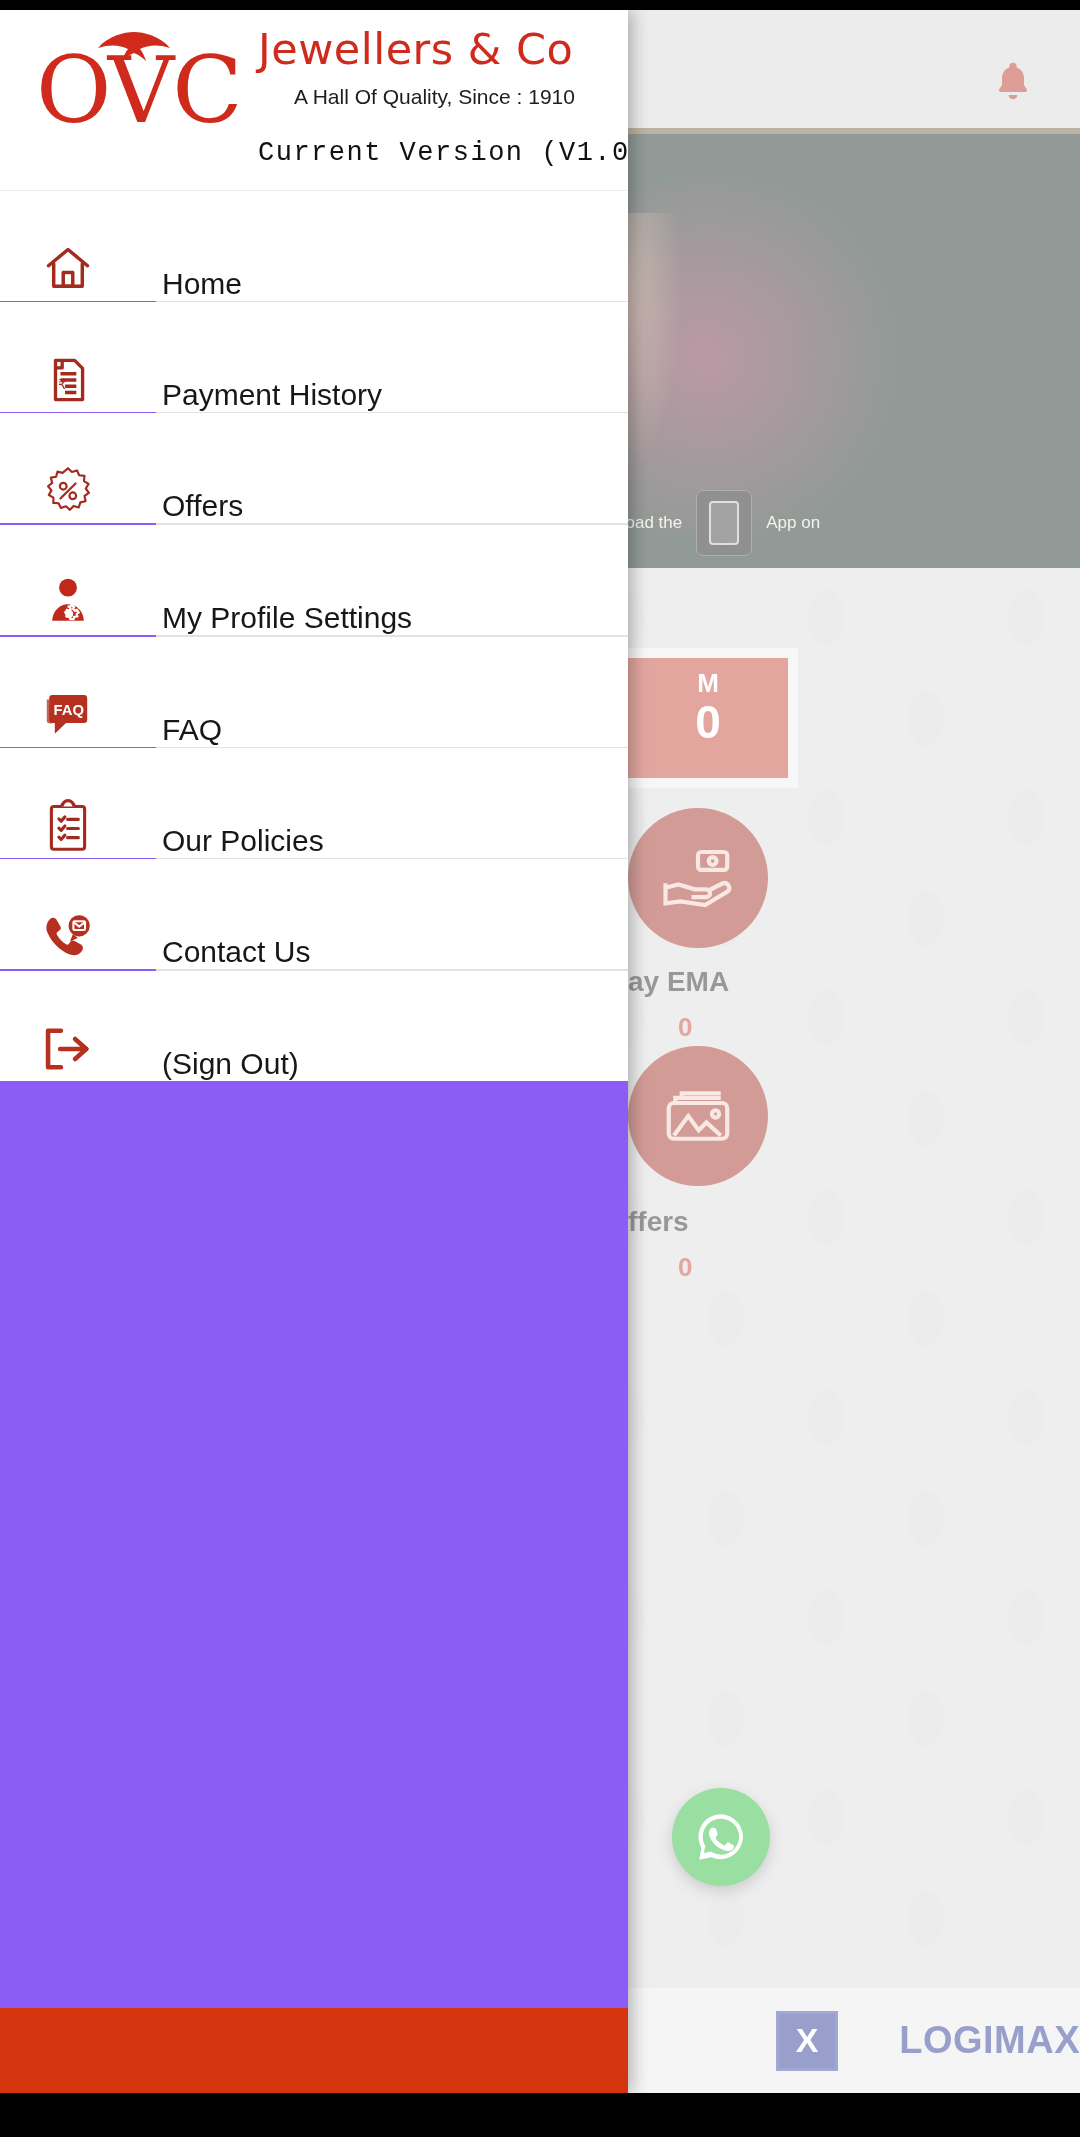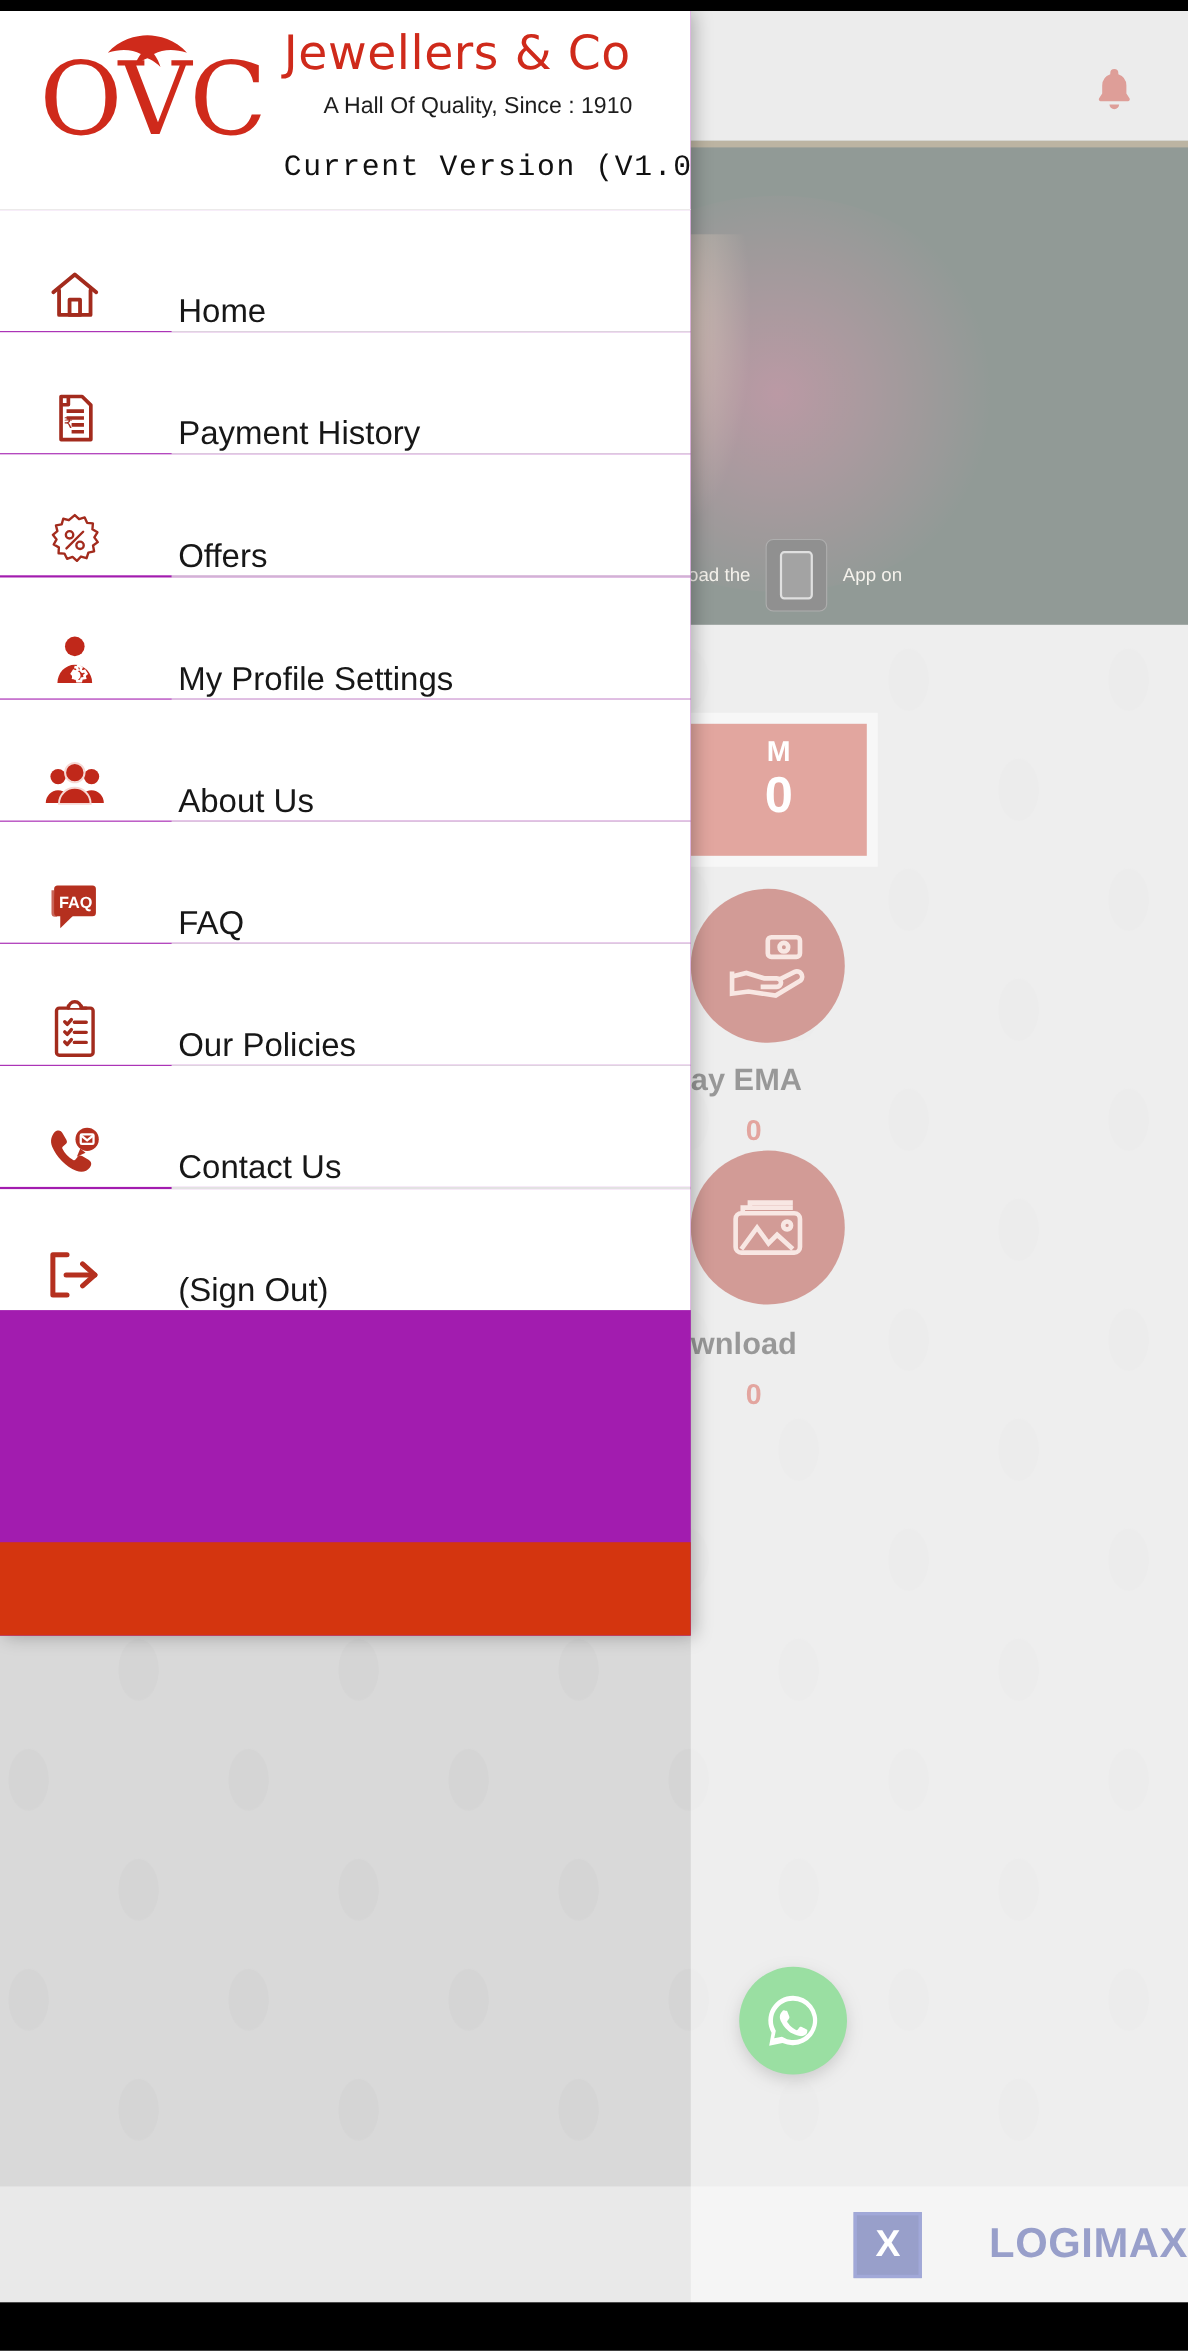--- a/index.html
+++ b/index.html
@@ -40,21 +40,21 @@
   .fab svg{position:absolute;left:50%;top:50%;transform:translate(-50%,-50%);}
   .bg-footer{position:absolute;left:0;top:1988px;width:1080px;height:105px;background:#e9e9e9;
              display:flex;align-items:center;justify-content:flex-end;padding-right:40px;gap:14px;}
   .logimax-x{width:56px;height:54px;background:#1b2a8a;color:#fff;font-weight:bold;font-size:34px;
              display:flex;align-items:center;justify-content:center;border:3px solid #2f3fa8;}
   .logimax-word{font-size:38px;font-weight:bold;color:#1b2a8a;letter-spacing:.5px;margin-left:47px;}
   .scrim{position:absolute;left:628px;top:10px;width:452px;height:2083px;background:rgba(255,255,255,.55);}
   .bg-bottombar{position:absolute;left:0;top:2093px;width:1080px;height:44px;background:#000;}
 
   
-  .drawer{position:absolute;left:0;top:10px;width:628px;height:1477px;background:#a21caf;
+  .drawer{position:absolute;left:0;top:10px;width:628px;height:2083px;background:#8b5cf6;
           box-shadow:4px 0 16px rgba(0,0,0,.28);overflow:hidden;}
   .drawer-header{position:relative;height:180px;background:#fff;border-bottom:1px solid #eceaea;}
   .logo-wrap{position:absolute;left:36px;top:16px;width:240px;height:110px;}
   .brand{position:absolute;left:258px;top:18px;width:370px;}
   .brand-title{color:#cf2a1b;font-size:43px;line-height:1;font-family:"DejaVu Sans",sans-serif;
                font-weight:500;letter-spacing:.5px;white-space:nowrap;}
   .brand-sub{color:#1d1d1d;font-size:21px;margin-top:14px;white-space:nowrap;padding-left:36px;}
   .version{position:absolute;left:258px;top:128px;width:500px;color:#111;font-size:27px;
            font-family:"Liberation Mono",monospace;letter-spacing:1.5px;white-space:nowrap;}
 
@@ -125,21 +125,21 @@
       <div class="capnum" style="left:678px;top:444px;">0</div>
 
       <div class="circ" style="left:628px;top:478px;">
         <svg width="78" height="78" viewBox="0 0 24 24" fill="none" stroke="#f0c9c2" stroke-width="1.3">
           <rect x="3" y="8" width="18" height="11" rx="1.6"></rect>
           <path d="M5 8V6.4h14M7 6.4V5h12"></path>
           <path d="M4.6 18l4.4-6 3.2 4.4L14.6 14l4.4 4"></path>
           <circle cx="17.4" cy="11.4" r="1.1"></circle>
         </svg>
       </div>
-      <div class="cap" style="left:628px;top:638px;">wnload</div>
+      <div class="cap" style="left:628px;top:638px;">ffers</div>
       <div class="capnum" style="left:678px;top:684px;">0</div>
     </div>
 
     <div class="fab">
       <svg width="58" height="58" viewBox="0 0 24 24" fill="#fff">
         <path d="M12 2.6A9.3 9.3 0 0 0 3.9 16.5L3 21.4l5-1a9.3 9.3 0 1 0 4-17.8zm0 1.9a7.4 7.4 0 1 1-3.8 13.7l-.4-.2-2.9.6.6-2.8-.2-.4A7.4 7.4 0 0 1 12 4.5zm-3.4 3.6c-.2 0-.5.1-.7.4-.3.3-.9.9-.9 2.1s.9 2.4 1 2.6c.1.2 1.8 2.9 4.4 3.9 2.2.9 2.6.7 3.1.7.5-.1 1.5-.6 1.7-1.2.2-.6.2-1.1.1-1.2l-.6-.3s-1.4-.7-1.6-.8c-.2-.1-.4-.1-.6.1l-.8 1c-.1.2-.3.2-.5.1-.2-.1-1-.4-2-1.3-.7-.6-1.2-1.5-1.4-1.7-.1-.2 0-.4.1-.5l.4-.5.3-.5v-.5l-.7-1.8c-.2-.5-.4-.4-.6-.4h-.2z"></path>
       </svg>
     </div>
 
     <div class="bg-footer">
@@ -217,33 +217,20 @@
             <g fill="#c0281a" stroke="#fff" stroke-width="1.1">
               <path d="M11.8 14.6l1.1.3.7-.9 1.3.9-.4 1 .8.8 1-.4.8 1.3-.9.7.3 1.1-1.5.3-.3 1.1h-1.6l-.3-1.1-1.5-.3.3-1.1-.9-.7.8-1.3 1 .4.8-.8-.4-1z"></path>
               <circle cx="12.6" cy="18.3" r="1.9" fill="#fff" stroke="none"></circle>
             </g>
           </svg>
         </span>
         <span class="menu-label">My Profile Settings</span>
       </div>
       <div class="menu-divider"></div>
 
-      <div class="menu-item">
-        <span class="menu-icon">
-          <svg width="56" height="50" viewBox="0 0 28 22" fill="#c0281a">
-            <circle cx="6.4" cy="7" r="3.5"></circle>
-              <path d="M.8 19c0-3.2 2.5-5.8 5.6-5.8S12 15.8 12 19z"></path>
-            <circle cx="21.6" cy="7" r="3.5"></circle>
-              <path d="M16 19c0-3.2 2.5-5.8 5.6-5.8S27.2 15.8 27.2 19z"></path>
-            <circle cx="14" cy="5.2" r="4.4" stroke="#f6d8d4" stroke-width=".9"></circle>
-            <path d="M6.8 19.4c0-4 3.2-7.3 7.2-7.3s7.2 3.3 7.2 7.3z" stroke="#f6d8d4" stroke-width=".9"></path>
-          </svg>
-        </span>
-        <span class="menu-label">About Us</span>
-      </div>
       <div class="menu-divider"></div>
 
       <div class="menu-item">
         <span class="menu-icon">
           <svg width="52" height="48" viewBox="0 0 26 24" fill="#b5301f">
             <rect x="3.6" y="2" width="19" height="14" rx="1.6"></rect>
             <path d="M6.4 15.2h6.4L6.4 21.4z"></path>
             <path d="M3.6 4.2h-1.2v10.4a1.6 1.6 0 0 0 1.6 1.6h1z" opacity=".75"></path>
             <text x="13.4" y="12" text-anchor="middle" font-family="Liberation Sans, sans-serif" font-size="7.4" font-weight="bold" fill="#ffffff">FAQ</text>
           </svg>

